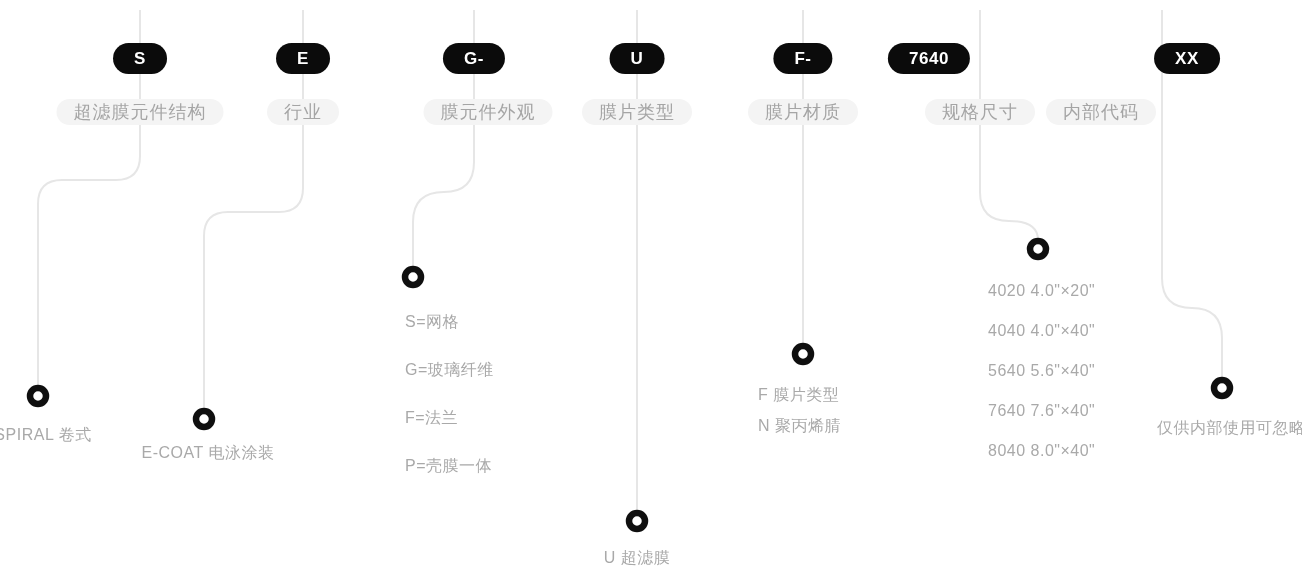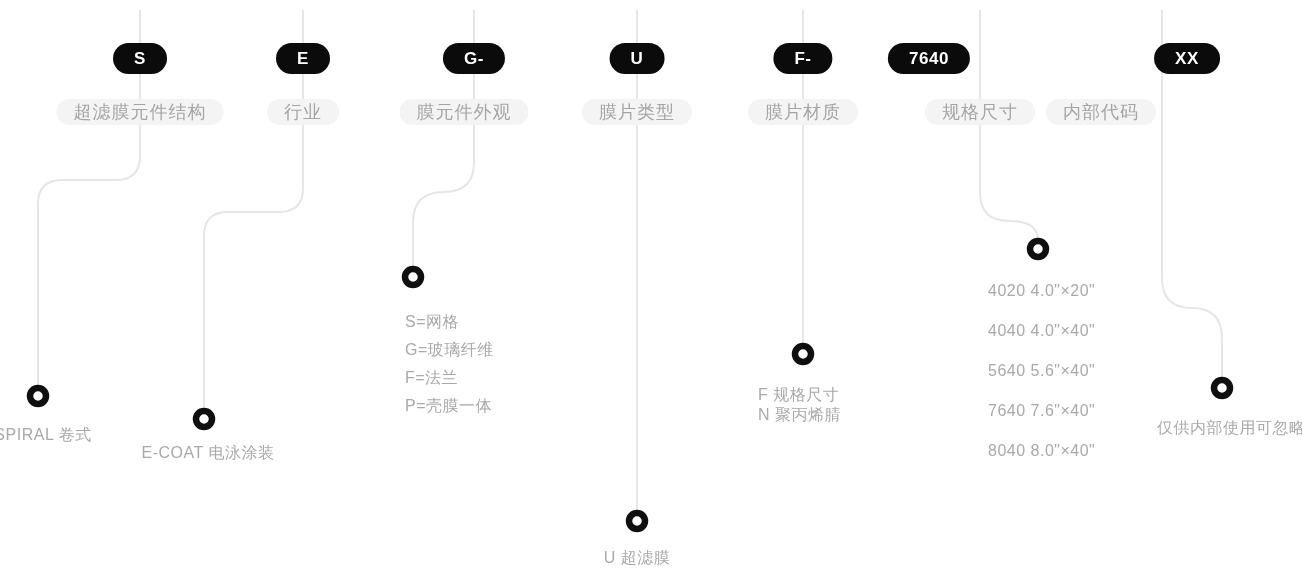--- a/index.html
+++ b/index.html
@@ -19,22 +19,22 @@
     position:absolute;top:99px;transform:translateX(-50%);
     background:#f4f4f4;color:#a5a5a5;
     font-size:18px;line-height:26px;height:26px;
     padding:0 17px;border-radius:13px;white-space:nowrap;letter-spacing:1px;
   }
   .opts{
     position:absolute;color:#a9a9a9;font-size:16px;white-space:nowrap;letter-spacing:.5px;
   }
   .opts.center{transform:translateX(-50%);}
   .opt{line-height:20px;}
-  .gap21 .opt + .opt{margin-top:8px;}
-  .gap11 .opt + .opt{}
+  .gap21 .opt + .opt{margin-top:28px;}
+  .gap11 .opt + .opt{margin-top:11px;}
   .gap20 .opt + .opt{margin-top:20px;}
 </style>
 </head>
 <body>
 
 <div class="canvas">
 
   <svg class="layer" width="1302" height="573" viewBox="0 0 1302 573">
     <g fill="none" stroke="#e6e6e6" stroke-width="2">
       <path d="M140,10 V156 Q140,180 116,180 H62 Q38,180 38,204 V387"></path>
@@ -59,21 +59,21 @@
   <div class="badge" style="left:140px">S</div>
   <div class="badge" style="left:303px">E</div>
   <div class="badge" style="left:474px">G-</div>
   <div class="badge" style="left:637px">U</div>
   <div class="badge" style="left:803px">F-</div>
   <div class="badge" style="left:929px">7640</div>
   <div class="badge" style="left:1187px">XX</div>
 
   <div class="tag" style="left:140px">超滤膜元件结构</div>
   <div class="tag" style="left:303px">行业</div>
-  <div class="tag" style="left:464px">膜元件外观</div>
+  <div class="tag" style="left:488px">膜元件外观</div>
   <div class="tag" style="left:637px">膜片类型</div>
   <div class="tag" style="left:803px">膜片材质</div>
   <div class="tag" style="left:980px">规格尺寸</div>
   <div class="tag" style="left:1101px">内部代码</div>
 
   <div class="opts center" style="left:43px;top:425px">
     <div class="opt">SPIRAL 卷式</div>
   </div>
 
   <div class="opts center" style="left:208px;top:443px">
@@ -85,21 +85,21 @@
     <div class="opt">G=玻璃纤维</div>
     <div class="opt">F=法兰</div>
     <div class="opt">P=壳膜一体</div>
   </div>
 
   <div class="opts center" style="left:637px;top:548px">
     <div class="opt">U 超滤膜</div>
   </div>
 
   <div class="opts gap11" style="left:758px;top:385px">
-    <div class="opt">F 规格尺寸</div>
+    <div class="opt">F 膜片类型</div>
     <div class="opt">N 聚丙烯腈</div>
   </div>
 
   <div class="opts gap20" style="left:988px;top:281px">
     <div class="opt">4020 4.0"×20"</div>
     <div class="opt">4040 4.0"×40"</div>
     <div class="opt">5640 5.6"×40"</div>
     <div class="opt">7640 7.6"×40"</div>
     <div class="opt">8040 8.0"×40"</div>
   </div>

